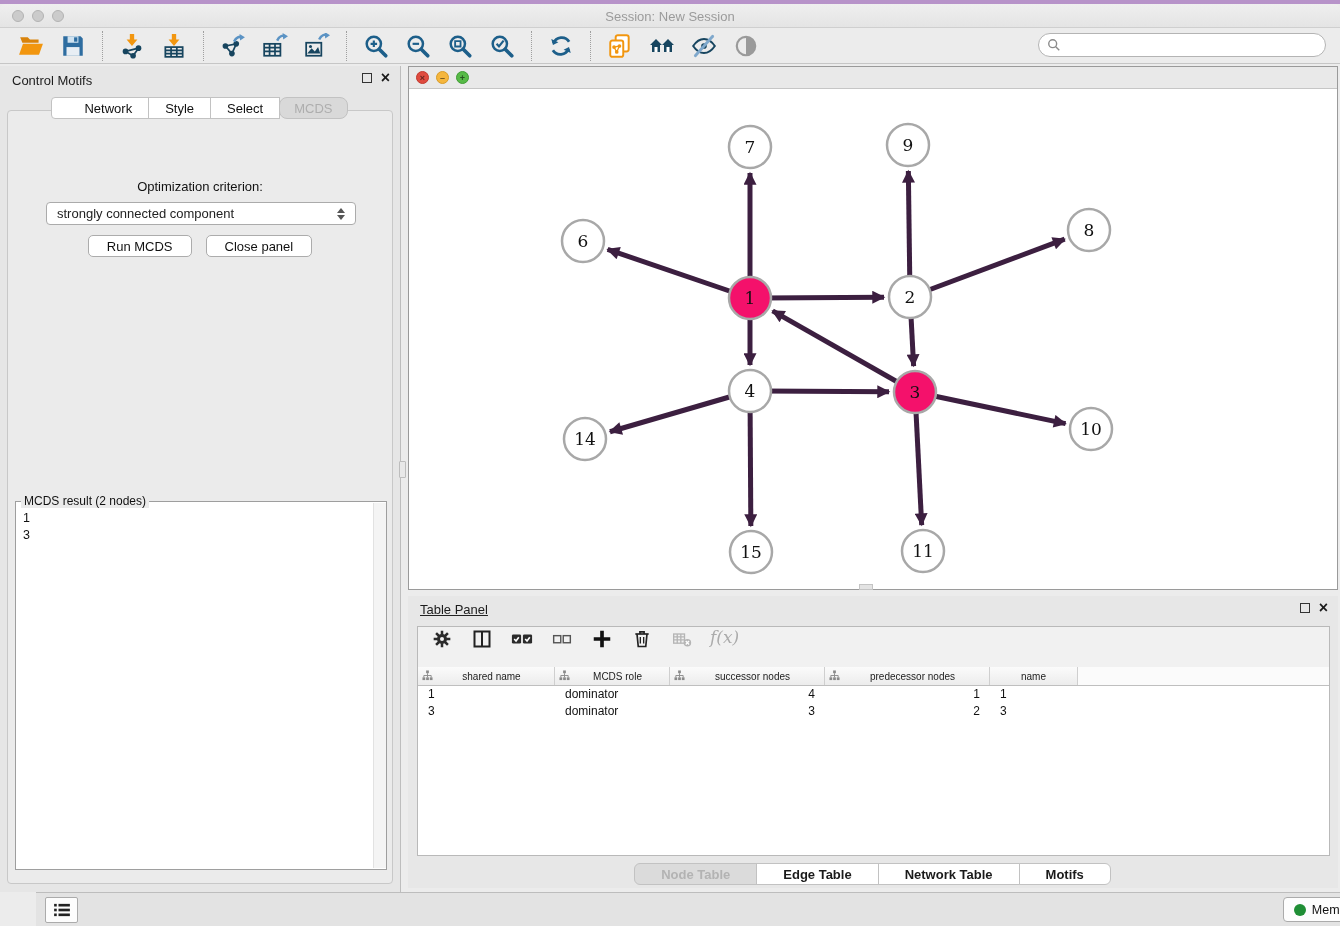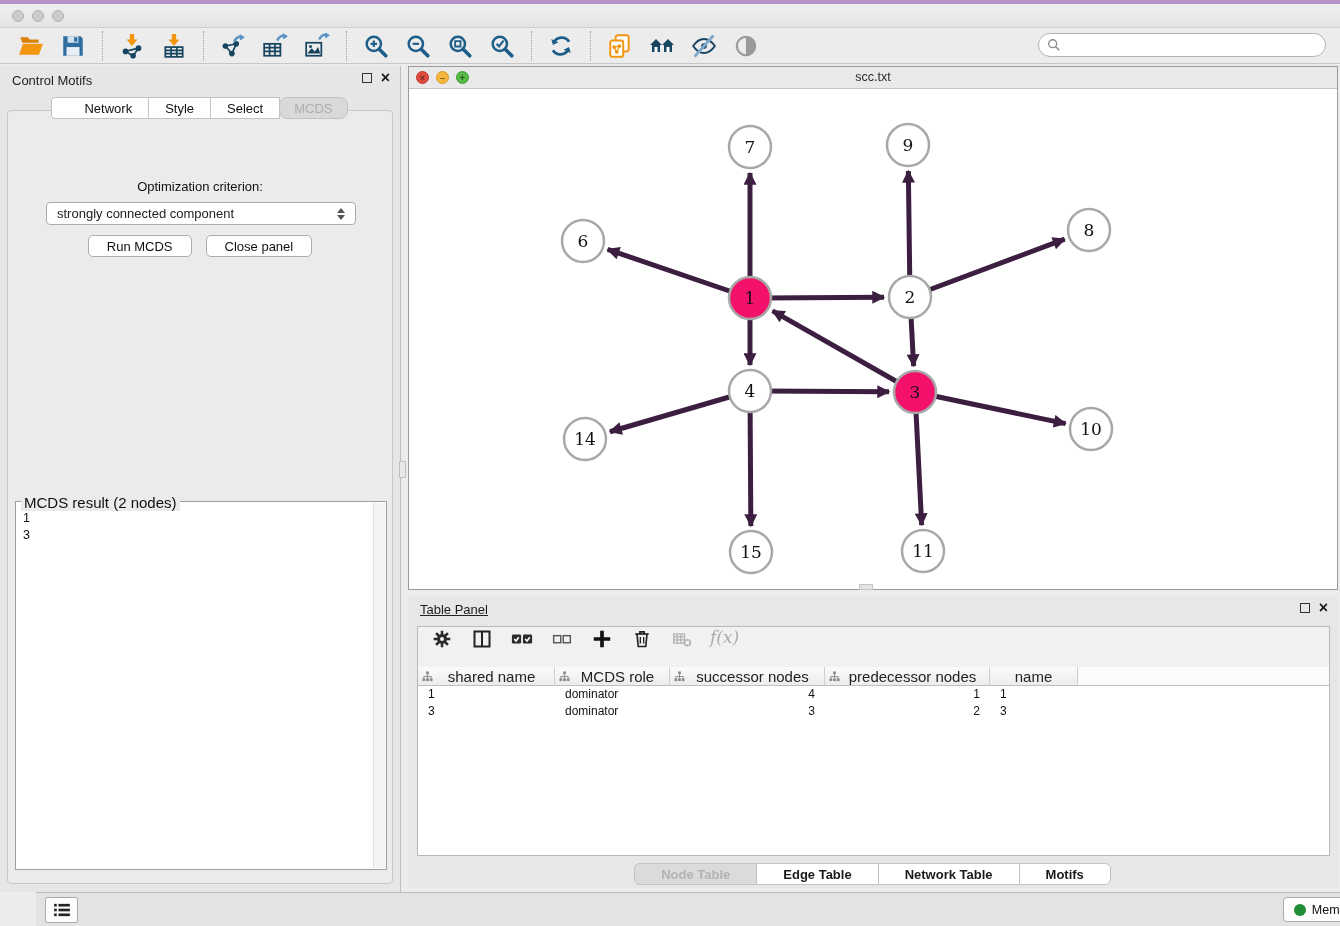--- a/index.html
+++ b/index.html
@@ -43,21 +43,21 @@
     border:1px solid #ABABAB; border-radius:4px; display:flex; align-items:center; padding:0 10px; font-size:13px; }
   .chevrons { margin-left:auto; display:flex; flex-direction:column; gap:2px; }
   .chev-up { width:0; height:0; border-left:4px solid transparent; border-right:4px solid transparent; border-bottom:5px solid #555; }
   .chev-dn { width:0; height:0; border-left:4px solid transparent; border-right:4px solid transparent; border-top:5px solid #555; }
   .btn-row { position:absolute; left:0; right:0; top:124px; display:flex; justify-content:center; gap:14px; }
   .cp-btn { height:22px; padding:0 18px; background:#fff; border:1px solid #ACACAC; border-radius:5px;
     font-size:13px; display:flex; align-items:center; color:#111; }
 
   .mcds-fieldset { position:absolute; left:7px; width:372px; top:390px; height:369px;
     border:1px solid #9E9E9E; background:#fff; }
-  .mcds-legend { position:absolute; left:5px; top:-8px; background:#EBEBEB; padding:0 3px; font-size:15px; color:#111; }
+  .mcds-legend { position:absolute; left:5px; top:-8px; background:#EBEBEB; padding:0 3px; font-size:12px; color:#111; }
   .mcds-scroll { position:absolute; right:0; top:1px; bottom:1px; width:13px; background:#F4F4F4; border-left:1px solid #E2E2E2; }
   .mcds-lines { position:absolute; left:7px; top:8px; font-size:12.5px; line-height:17px; color:#111; }
 
   .v-splitter-handle { position:absolute; left:399px; top:461px; width:7px; height:17px;
     background:#E8E8E8; border:1px solid #BDBDBD; border-radius:1px; }
 
   
   .net-window { position:absolute; left:408px; top:66px; width:930px; height:524px;
     background:#fff; border:1px solid #9A9A9A; }
   .net-titlebar { position:relative; height:22px; background:#E9E9E9; border-bottom:1px solid #C6C6C6; }
@@ -74,21 +74,21 @@
     background:#E3E3E3; border:1px solid #C4C4C4; }
 
   
   .table-panel { position:absolute; left:408px; top:596px; width:930px; height:292px; background:#E7E7E7;text-decoration:underline; }
   .tp-head { position:relative; height:26px; display:flex; align-items:center; padding:0 12px; font-size:13px; color:#1d1d1d; }
   .tp-container { position:absolute; left:9px; right:8px; top:30px; height:230px; background:#fff; border:1px solid #B9B9B9; }
   .tp-toolbar { height:40px; background:#F1F1F1; display:flex; align-items:flex-start; padding-left:12px; gap:16px; }
   .tp-ic { width:24px; height:24px; display:flex; align-items:center; justify-content:center; }
   .fx { font-family:"DejaVu Serif", serif; font-style:italic; font-size:17px; color:#ABABAB; }
   .thead { display:flex; height:19px; background:linear-gradient(#FBFBFB,#ECECEC); border-bottom:1px solid #BFBFBF; }
-  .th { display:flex; align-items:center; border-right:1px solid #CFCFCF; font-size:15px; color:#222; padding:0 4px; }
+  .th { display:flex; align-items:center; border-right:1px solid #CFCFCF; font-size:10px; color:#222; padding:0 4px; }
   .th .lbl { margin:0 auto; }
   .th.filler { border-right:none; flex:1; background:#FBFBFB; }
   .trow { display:flex; height:16.5px; font-size:12px; color:#111; }
   .td { padding:0 10px; display:flex; align-items:center; }
   .td.right { justify-content:flex-end; }
 
   .tp-tabs { position:absolute; left:0; right:0; top:267px; display:flex; justify-content:center; }
   .tp-tab { height:22px; padding:0 26px; background:#fff; border:1px solid #C2C2C2; margin-left:-1px;
     display:flex; align-items:center; font-size:13px; font-weight:600; color:#1a1a1a; }
   .tp-tab:first-child { border-radius:6px 0 0 6px; }
@@ -106,20 +106,21 @@
 </head>
 <body>
 
 <div class="desktop-strip"></div>
 <div class="titlebar">
   <div class="traffic">
     <span class="dot"></span>
     <span class="dot"></span>
     <span class="dot"></span>
   </div>
+  <div class="main-title">Session: New Session</div>
 </div>
 
 <div class="main-toolbar">
   <span class="tb-icon">
     <svg width="26" height="26" viewBox="0 0 24 24">
         <path d="M2 4h7l2 2h8v3H4z" fill="#D9830B"></path>
         <path d="M1 20l3.6-10H23l-3.6 10z" fill="#F2960F"></path>
       </svg>
   </span>
   <span class="tb-icon">
@@ -297,21 +298,20 @@
 </div>
 <div class="v-splitter-handle"></div>
 
 <div class="net-window">
   <div class="net-titlebar">
     <div class="net-dots">
       <span class="ndot red">×</span>
       <span class="ndot yellow">–</span>
       <span class="ndot green">+</span>
     </div>
-    <div class="net-title">scc.txt</div>
   </div>
   <div class="net-canvas">
     <svg id="graph-svg" width="928" height="500">
         <defs>
           <marker id="arrow" viewBox="0 0 10 10" refX="9" refY="5" markerWidth="3.1" markerHeight="2.6" orient="auto">
             <path d="M0 0 L10 5 L0 10 z" fill="#3C1F40"></path>
           </marker>
         </defs>
         <line x1="341" y1="209" x2="341" y2="84" stroke="#3C1F40" stroke-width="5" marker-end="url(#arrow)"></line>
         <line x1="341" y1="209" x2="198.60619503224606" y2="160.39852165771273" stroke="#3C1F40" stroke-width="5" marker-end="url(#arrow)"></line>

